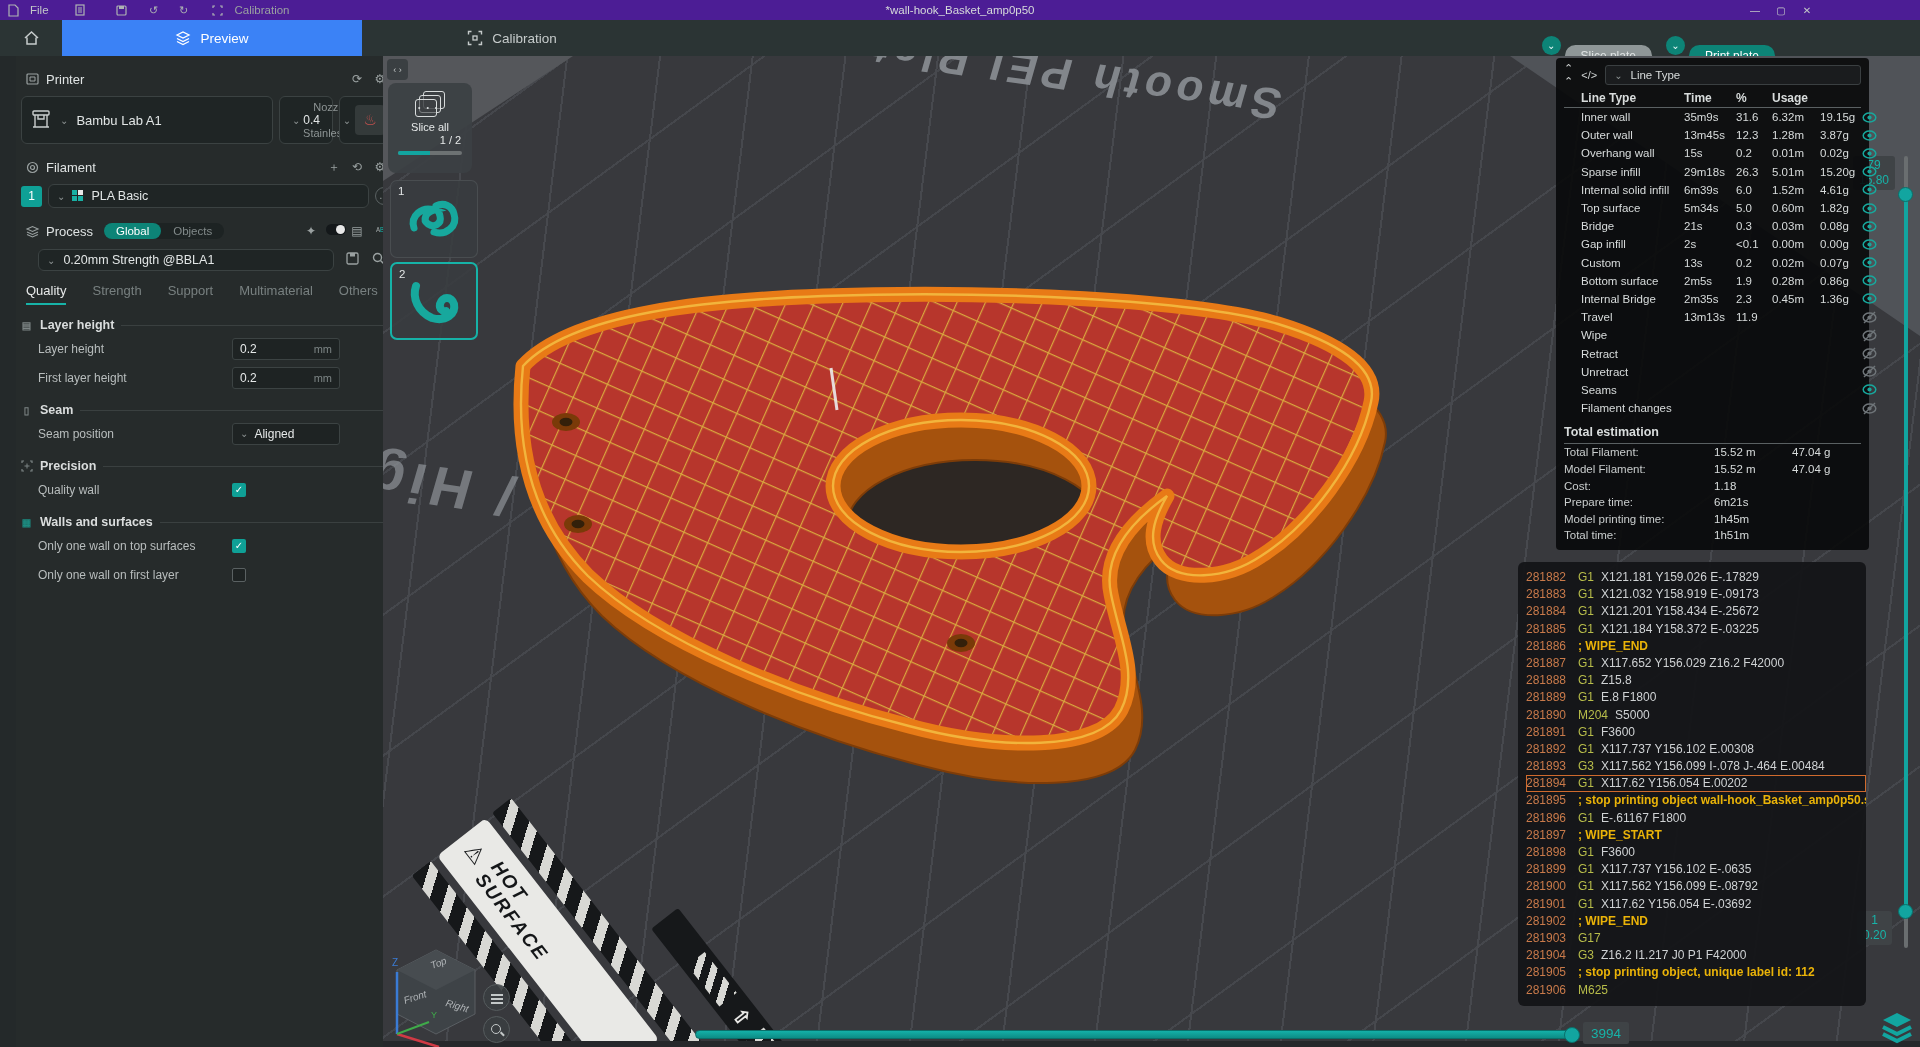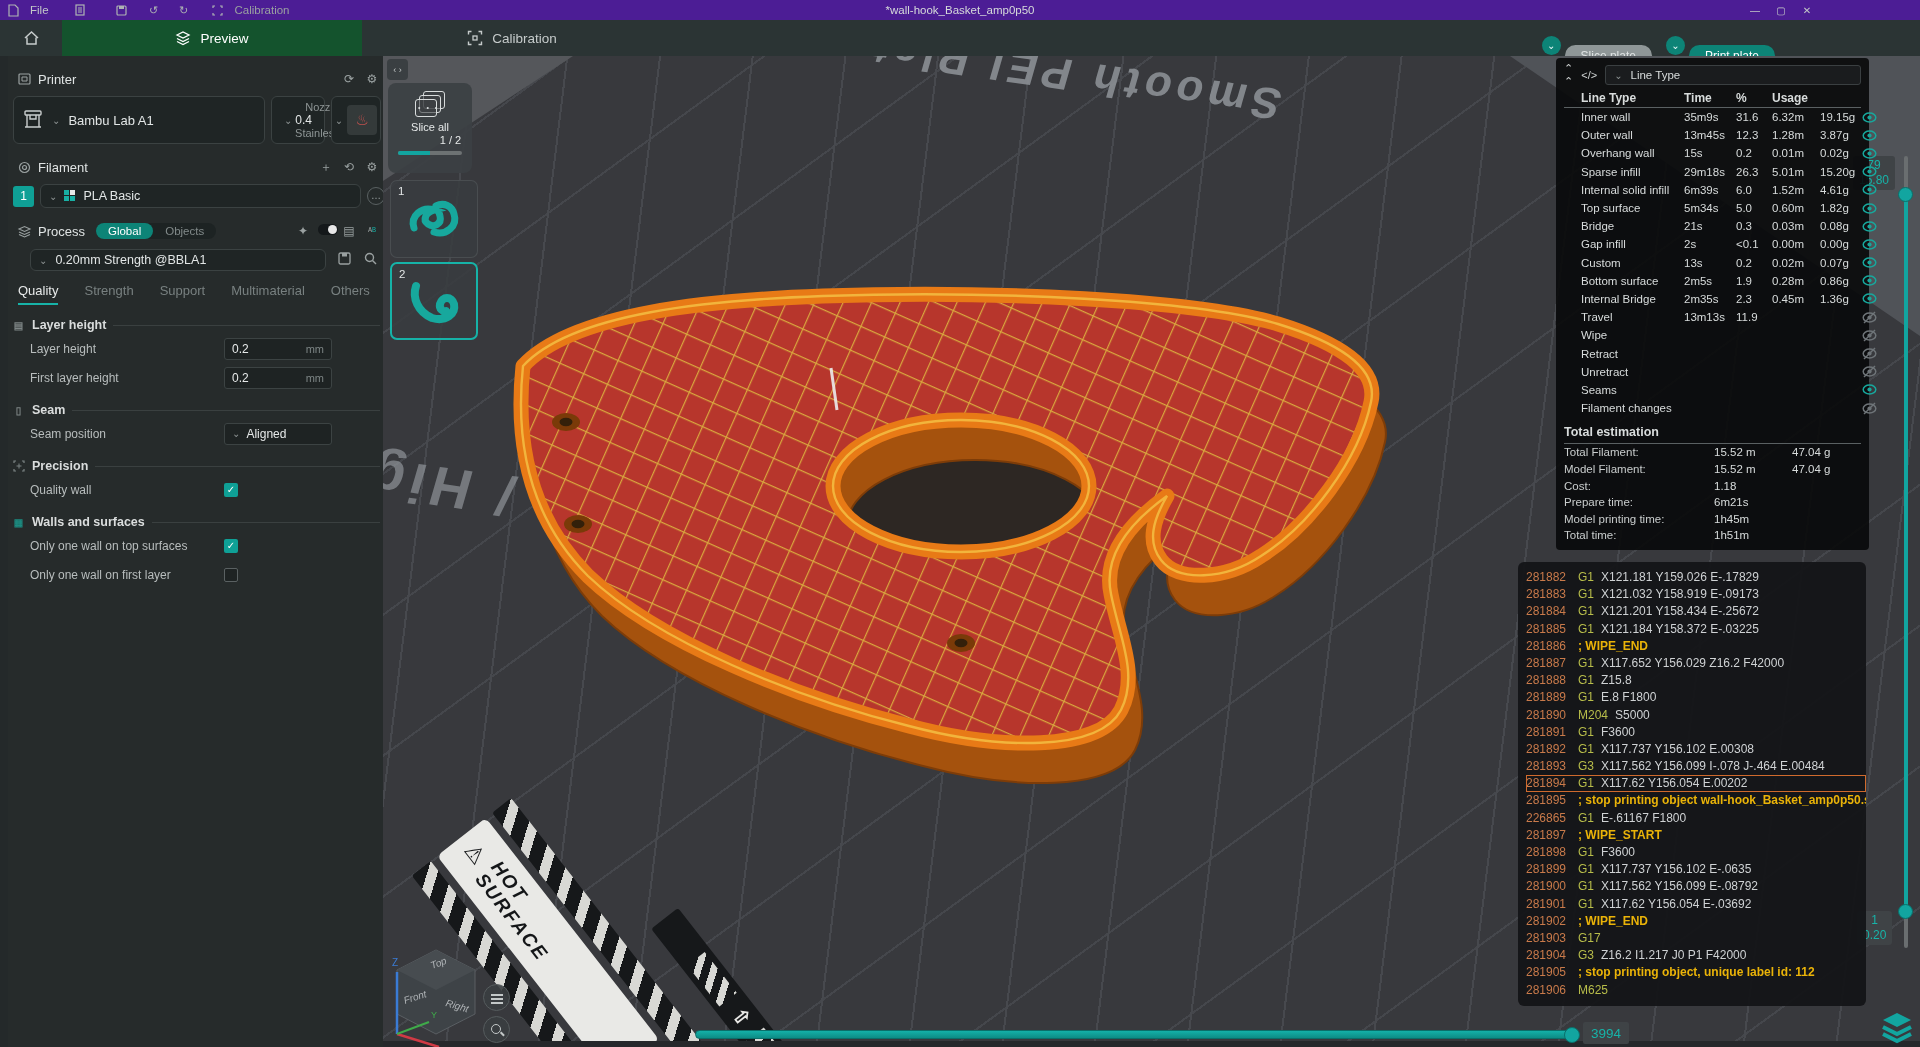--- a/index.html
+++ b/index.html
@@ -15,30 +15,30 @@
   .tb-ic svg { display:block; }
   #tb-title { position:absolute; left:0; right:0; text-align:center; color:#d6dada; font-size:11.5px; pointer-events:none; }
   .win-controls { position:absolute; left:1748px; top:0; height:20px; display:flex; gap:12px; align-items:center; color:#c3c8c8; font-size:10px; }
   .win-btn { width:14px; text-align:center; cursor:pointer; }
 
   
   #tabbar { position:absolute; left:0; top:20px; width:1920px; height:36px; background:#2b3434; display:flex; align-items:stretch; }
   .home-btn { width:62px; display:flex; align-items:center; justify-content:center; }
   .mtab { width:300px; display:flex; align-items:center; justify-content:center; gap:9px; color:#c6cbcb; font-size:13.5px; cursor:pointer; }
   .mtab svg { display:block; }
-  .mtab.active { background:#14532d; color:#fff; }
+  .mtab.active { background:#3b82f6; color:#fff; }
   .tb-actions { position:absolute; right:145px; top:5px; display:flex; gap:14px; align-items:center; }
   .combo { display:flex; align-items:center; }
   .combo .chev { width:19px; height:19px; border-radius:50%; background:#0d8477; color:#eafaf8; display:flex; align-items:center;justify-content:center; font-size:10px; margin-right:4px; }
   .pillbtn { height:21px; border-radius:11px; padding:0 16px; font-size:12px; display:flex; align-items:center;margin-top:20px; }
   .pill-gray { background:#8f9798; color:#dfe3e3; }
   .pill-teal { background:#0d8477; color:#fff; }
 
   
-  #sidebar { position:absolute; left:8px; top:56px; width:383px; height:991px; background:#262b2b; border-right:1px solid #1c2020; color:#c9cece; }
+  #sidebar { position:absolute; left:16px; top:56px; width:383px; height:991px; background:#262b2b; border-right:1px solid #1c2020; color:#c9cece; }
   .sec-head { display:flex; align-items:center; gap:7px; padding:0 10px; height:18px; margin-top:14px; font-size:13px; color:#dfe3e3; }
   .sec-head .grow { flex:1; }
   .hicon { color:#9aa1a1; font-size:12px; width:16px; text-align:center; cursor:pointer; }
   .box { background:#1f2525; border:1px solid #3b4242; border-radius:6px; }
   .printer-row { display:flex; gap:6px; margin:8px 5px 0 5px; }
   .printer-main { width:252px; height:48px; display:flex; align-items:center; gap:8px; padding:0 8px; font-size:13px; color:#e2e6e6; cursor:pointer; }
   .chev-d { color:#8d9494; font-size:10px; }
   .nozzle-box { width:54px; height:48px; display:flex; flex-direction:column; align-items:center; justify-content:center; cursor:pointer; }
   .tiny { font-size:11px; color:#8d9494;margin-left:48px; }
   .noz-val { font-size:12px; color:#e2e6e6; display:flex; gap:3px; align-items:center; }
@@ -935,21 +935,21 @@
             <span class="c">G1</span>
             <span class="a">X117.62 Y156.054 E.00202</span>
   </div>
 
   <div class="gc-row">
     <span class="n">281895</span>
             <span class="a cm">; stop printing object wall-hook_Basket_amp0p50.stl ...</span>
   </div>
 
   <div class="gc-row">
-    <span class="n">226865</span>
+    <span class="n">281896</span>
             <span class="c">G1</span>
             <span class="a">E-.61167 F1800</span>
   </div>
 
   <div class="gc-row">
     <span class="n">281897</span>
             <span class="a cm">; WIPE_START</span>
   </div>
 
   <div class="gc-row">

